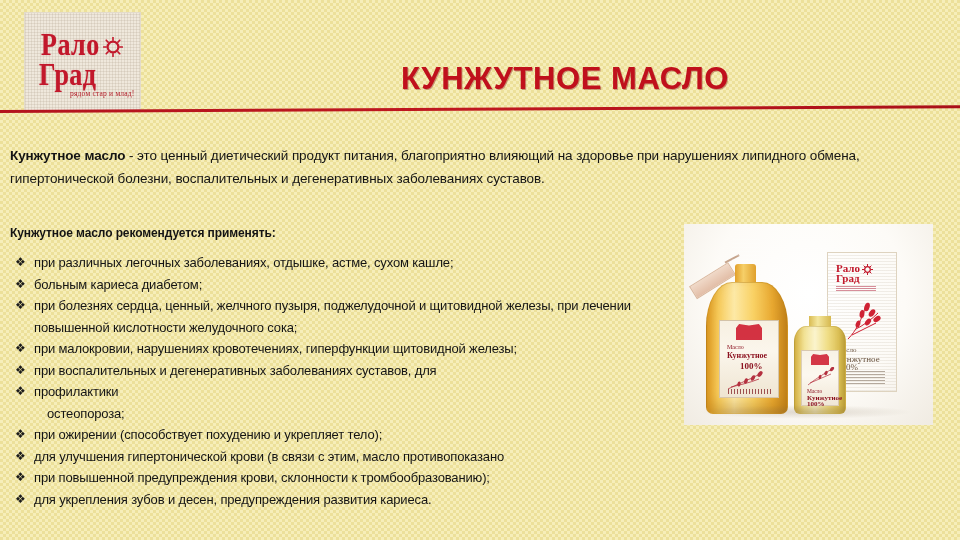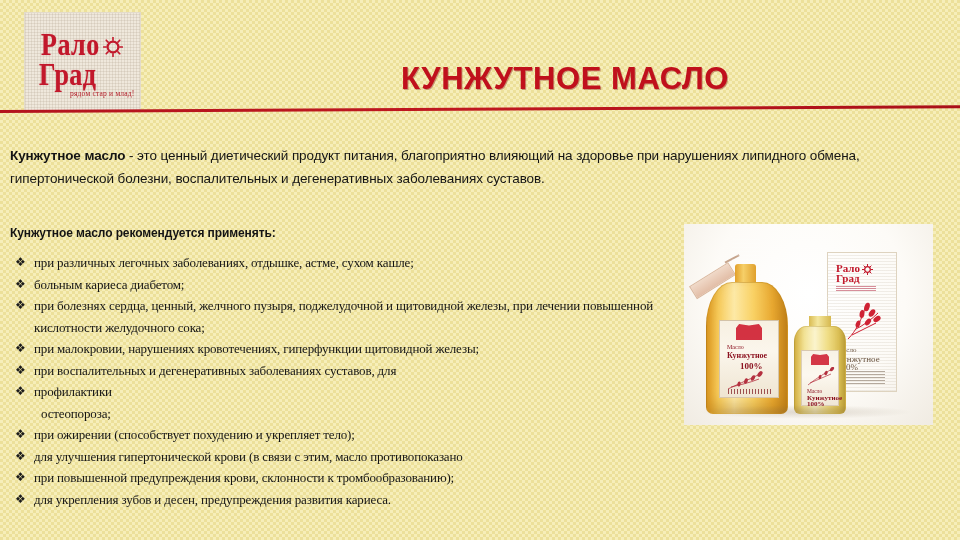--- a/index.html
+++ b/index.html
@@ -164,23 +164,22 @@
     color: #1b1b1b;
     font-size: 12px;
     line-height: 21.5px;
     text-align: left;
     padding-left: 3px;
     box-sizing: border-box;
   }
   .bullet-mark.blank { color: transparent; }
   .bullet-text {
     flex: 1 1 auto;
-    font-family: Liberation Serif, serif;
-  }
-  .cont-row .bullet-text { padding-left: 7px; }
+  }
+  .cont-row .bullet-text { padding-left: 13px; }
 
   
   .photo {
     position: absolute;
     left: 684px;
     top: 224px;
     width: 249px;
     height: 201px;
     background: #ffffff;
     overflow: hidden;

